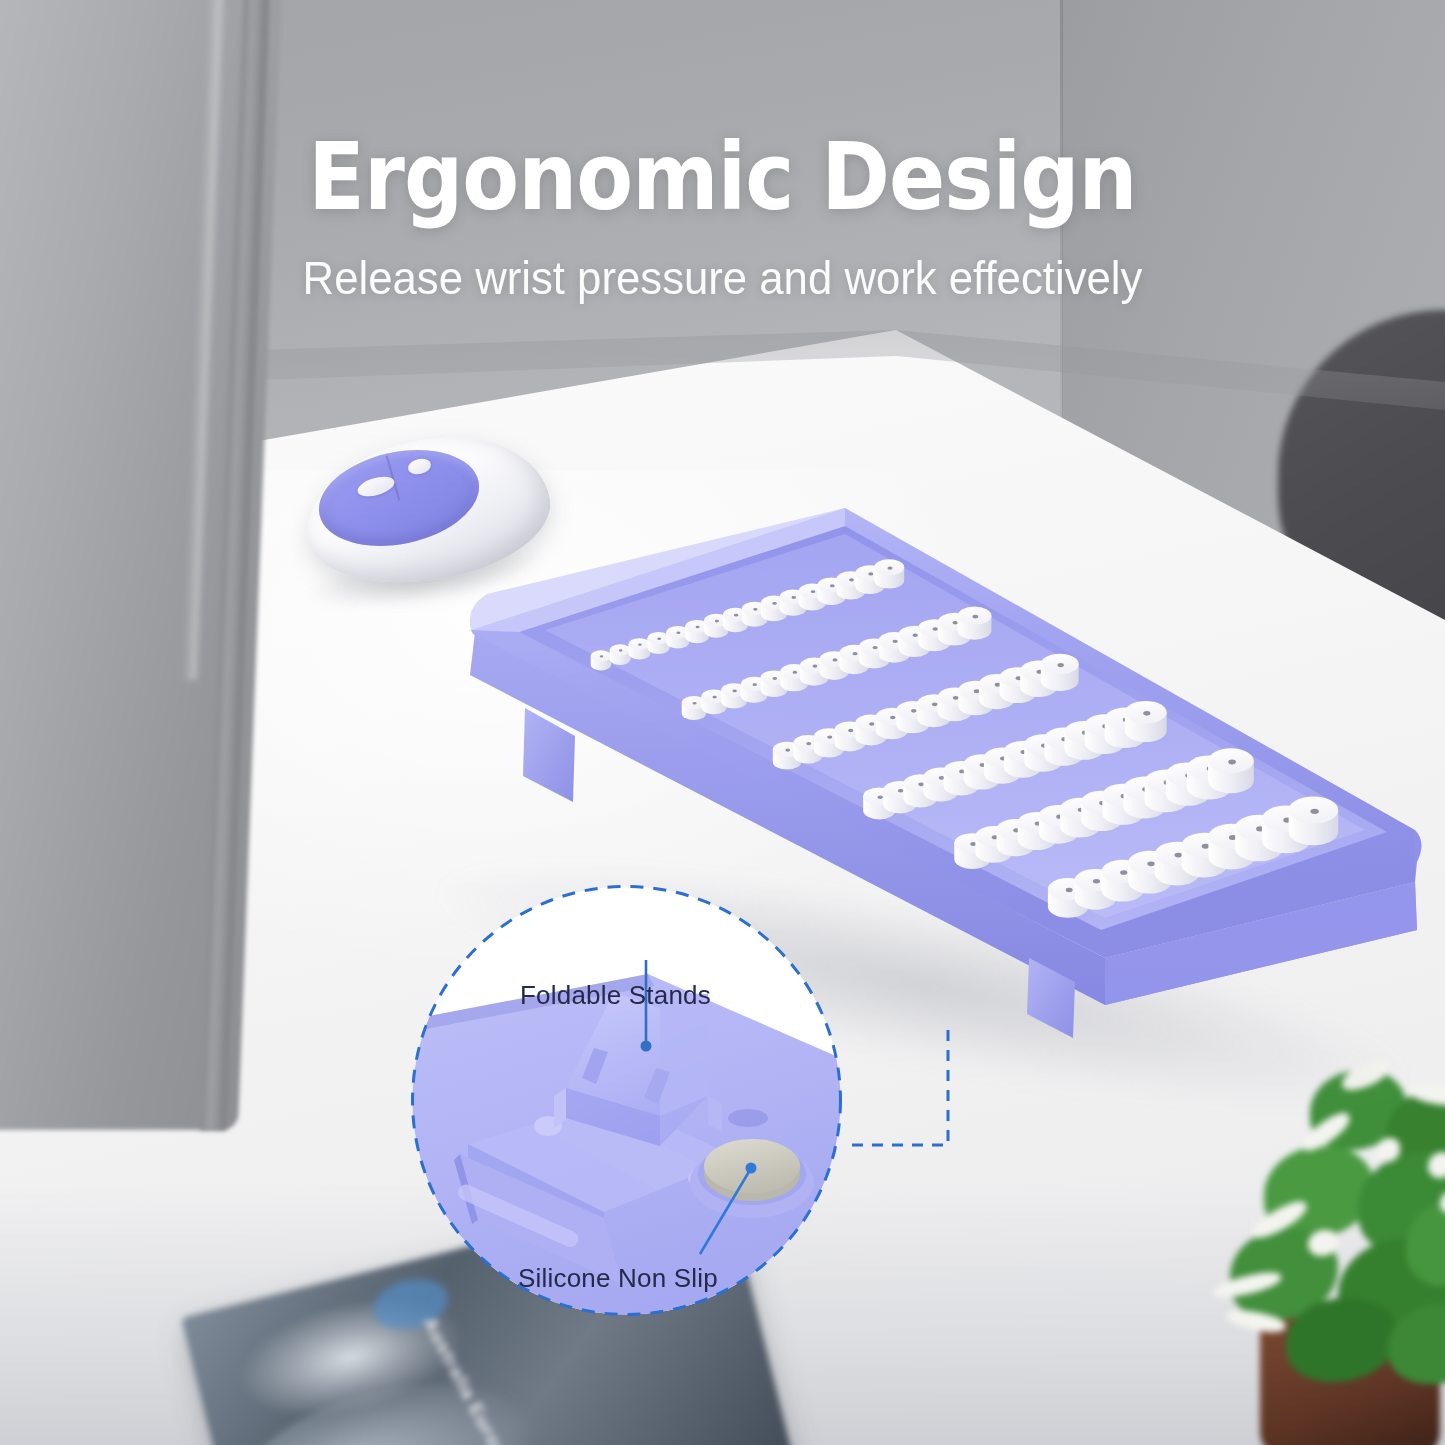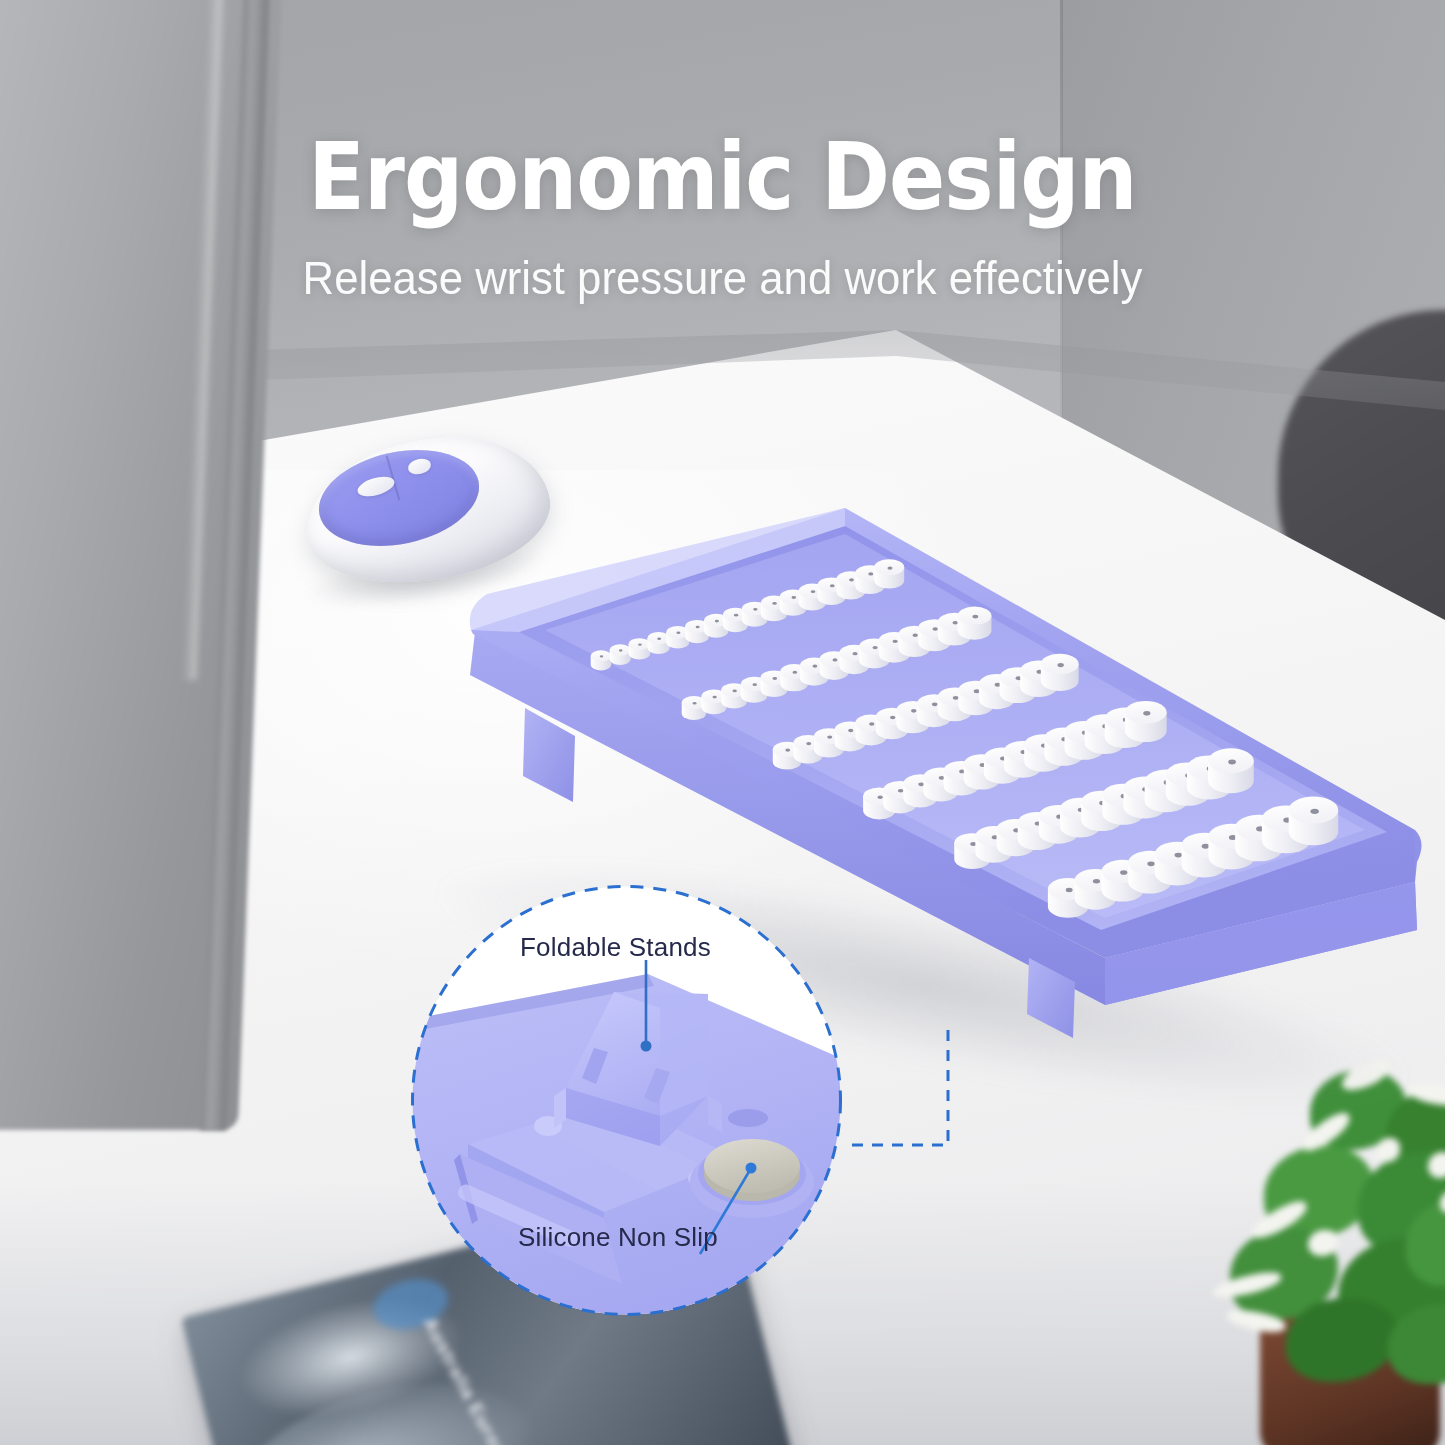--- a/index.html
+++ b/index.html
@@ -303,23 +303,24 @@
     width: 437px; height: 437px;
   }
   .callout-svg { position: absolute; left: 0; top: 0; }
   .callout-label {
     position: absolute;
     color: #25294a;
     font-family: "Liberation Sans", sans-serif;
     font-size: 26px;
     letter-spacing: 0.2px;
     white-space: nowrap;
+    margin-top: 48px;
   }
   #lbl-foldable { left: 112px; top: 50px; }
-  #lbl-silicone { left: 110px; top: 340px; }
+  #lbl-silicone { left: 110px; top: 333px; }
 
   .connector-svg {
     position: absolute;
     left: 790px; top: 955px;
     width: 300px; height: 200px;
     overflow: visible;
   }
 </style>
 </head>
 <body>

